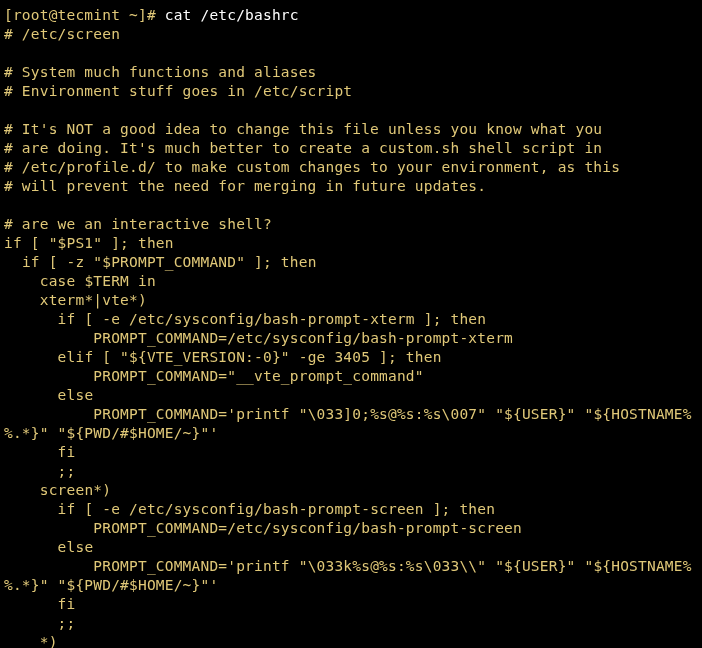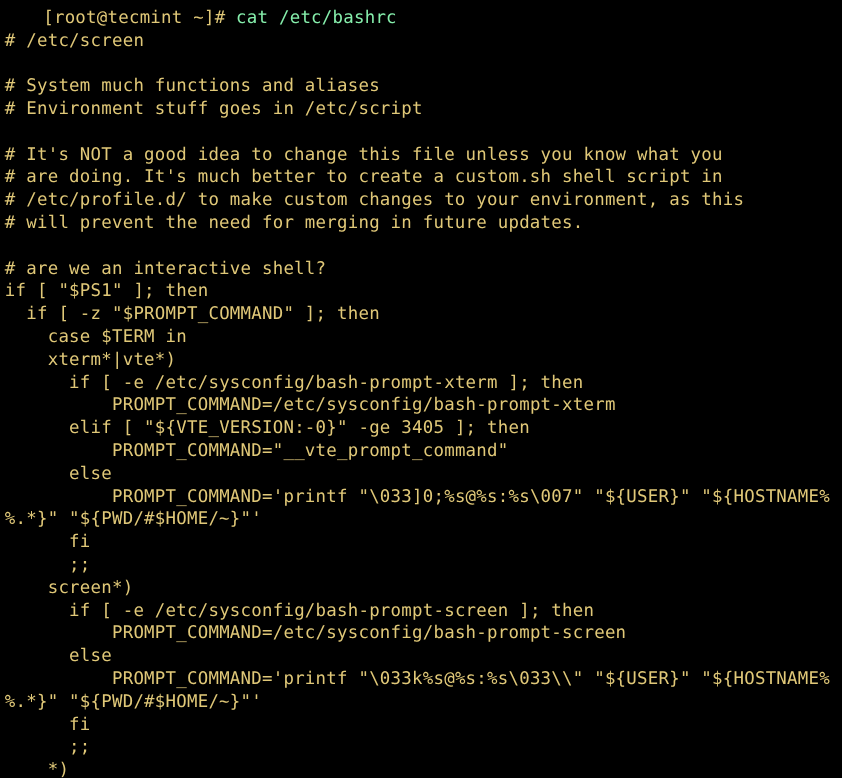--- a/index.html
+++ b/index.html
@@ -13,22 +13,22 @@
   .terminal {
     font-family: "DejaVu Sans Mono", "Liberation Mono", "Courier New", monospace;
     font-size: 14.5px;
     line-height: 19px;
     color: #e0c878;
     padding: 6px 4px;
     white-space: pre-wrap;
     word-break: break-all;
     letter-spacing: 0.2px;
   }
-  .prompt { color: #e0c878; margin-left: 32px; }
-  .cmd { color: #86efac; }
+  .prompt { color: #e0c878; }
+  .cmd { color: #ffffff; }
 </style>
 </head>
 <body>
 
 <div class="terminal"><span class="prompt">[root@tecmint ~]# </span><span class="cmd">cat /etc/bashrc</span>
 <span># /etc/screen</span>
 <span></span>
 <span># System much functions and aliases</span>
 <span># Environment stuff goes in /etc/script</span>
 <span></span>

